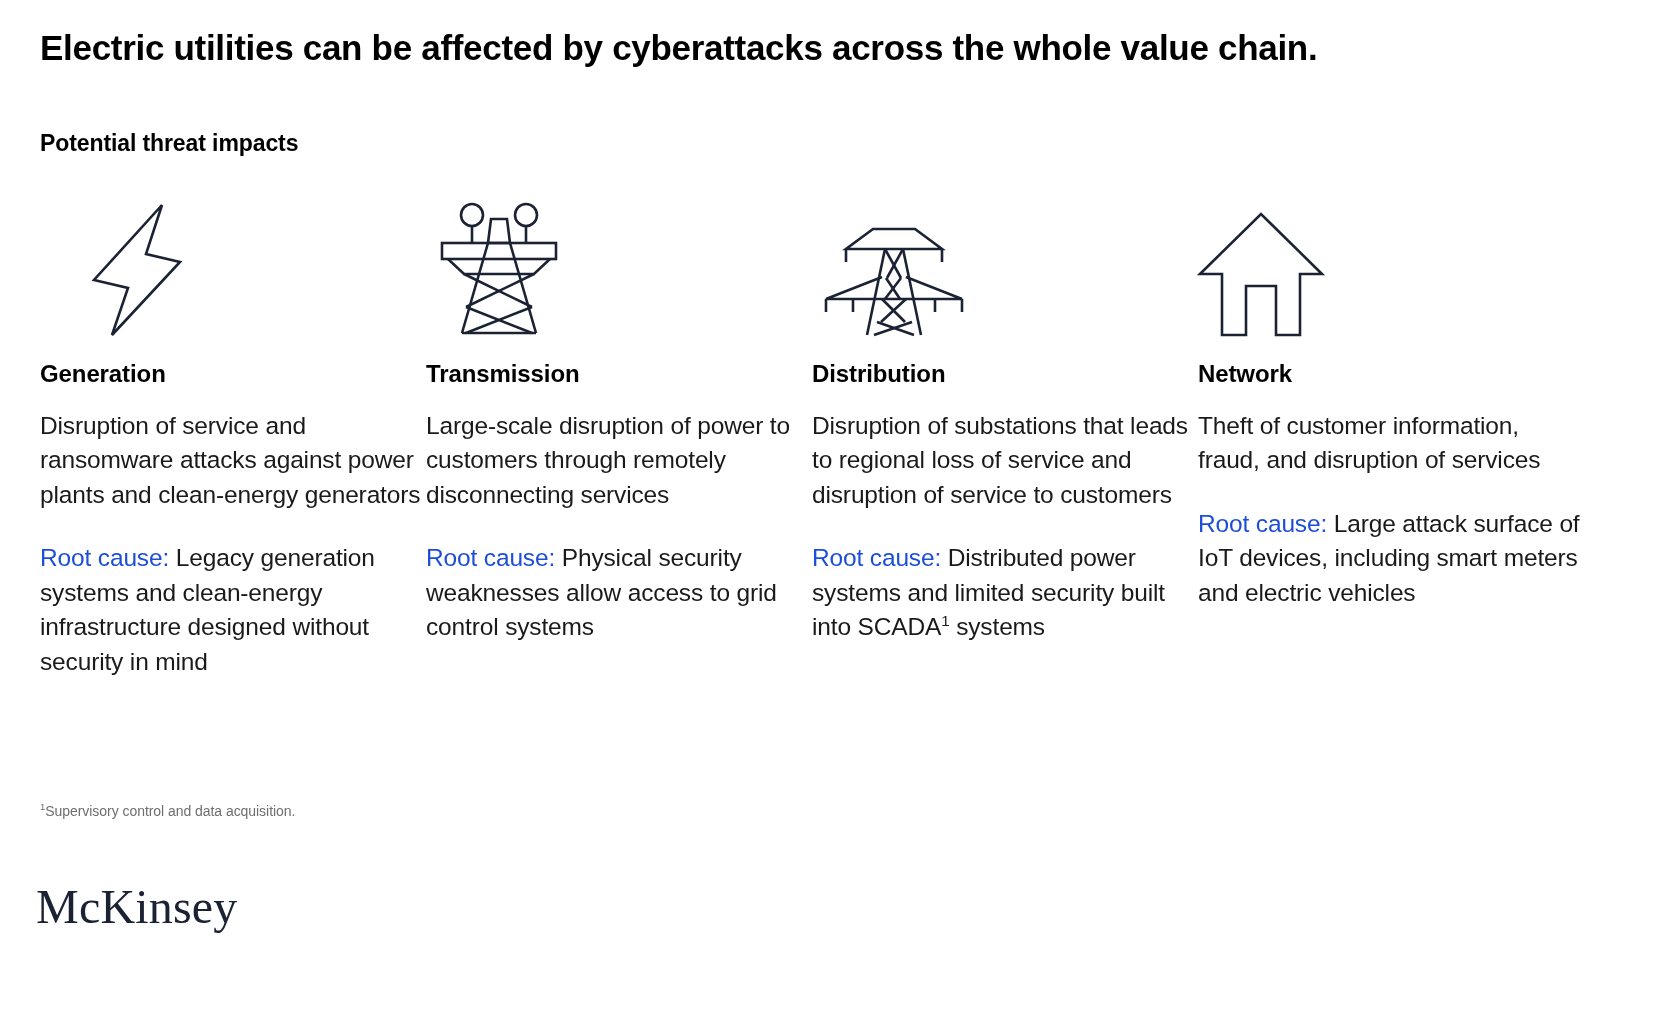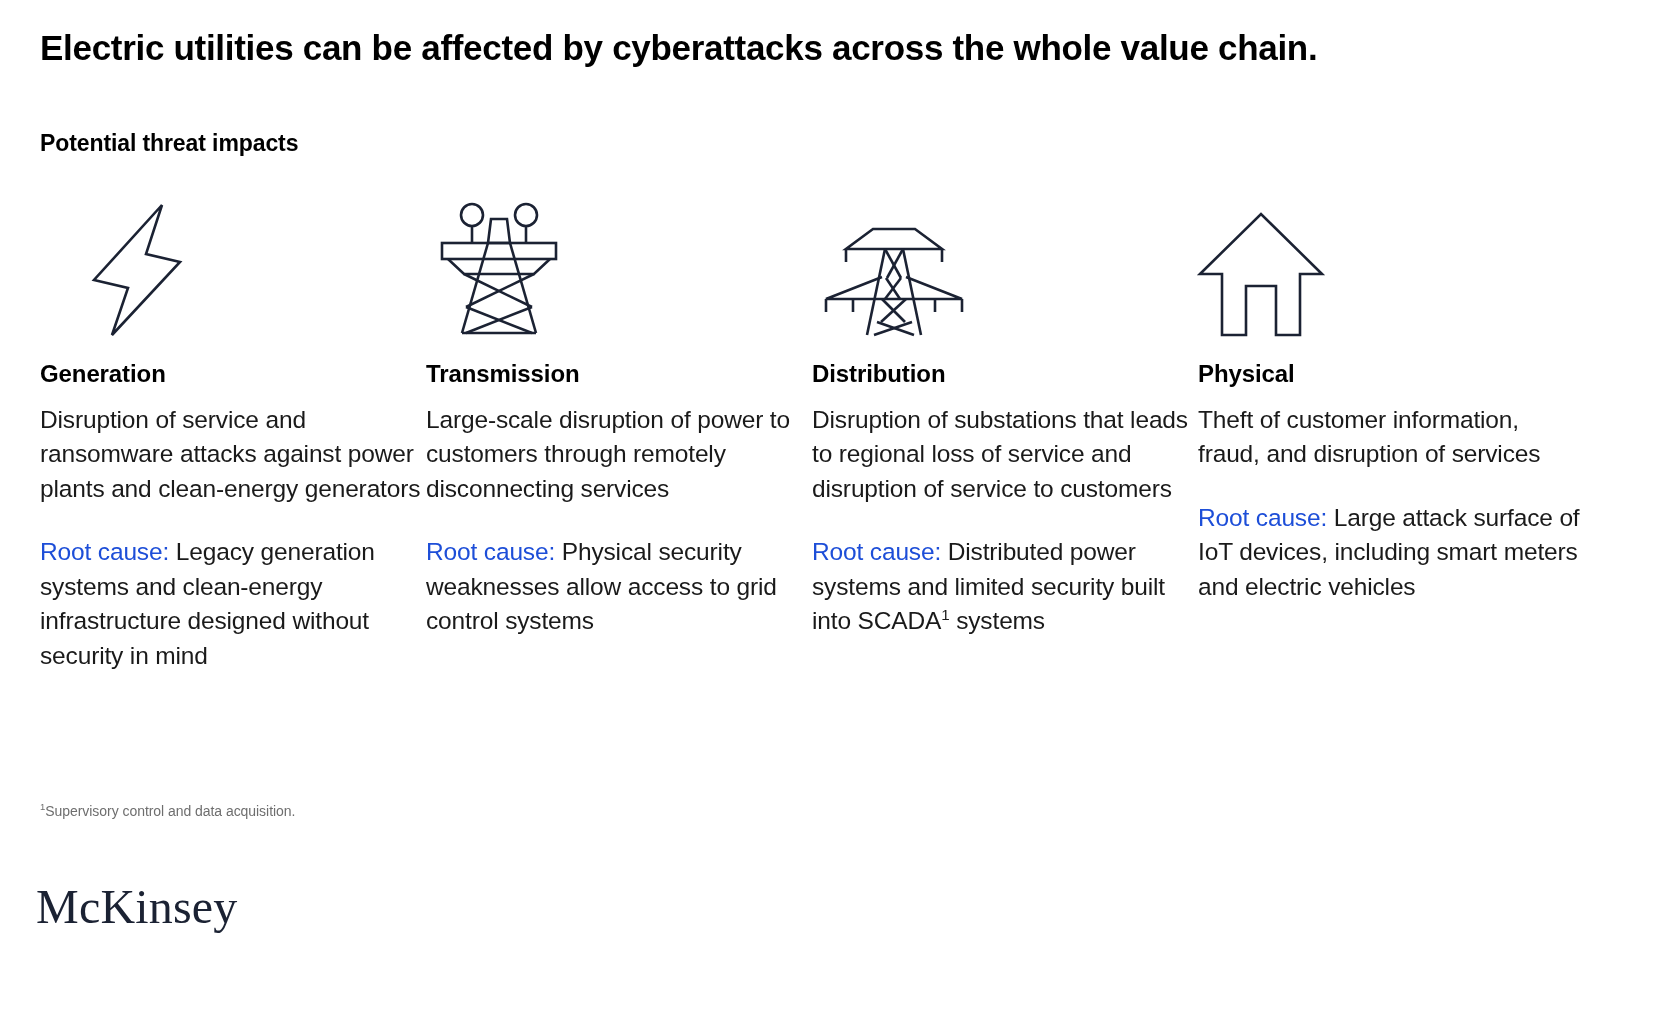--- a/index.html
+++ b/index.html
@@ -84,21 +84,21 @@
     font-weight: bold;
     letter-spacing: -0.1px;
     line-height: 1.2;
     margin-top: 22px;
     color: #000000;
   }
 
   .col-body {
     font-size: 24.5px;
     line-height: 34.5px;
-    margin-top: 14px;
+    margin-top: 20px;
     color: #1a1a1a;
     letter-spacing: -0.15px;
     font-weight: 400;
   }
 
   .root-block {
     font-size: 24.5px;
     line-height: 34.5px;
     margin-top: 29px;
     color: #1a1a1a;
@@ -241,21 +241,21 @@
         <span class="root-label">Root cause:</span><span> Distributed power systems and limited security built into SCADA</span><sup>1</sup><span> systems</span>
       </div>
     </div>
 
     <div class="col">
       <div class="icon-wrap ico-net">
         <svg width="126" height="136" viewBox="0 0 126 136" fill="none" stroke="#1b2233" stroke-width="2.6" stroke-linejoin="miter" stroke-linecap="butt">
           <path d="M2 72 L63 12 L124 72 H102 V133 H78 V84 H48 V133 H24 V72 Z"></path>
         </svg>
       </div>
-      <div class="col-title">Physical</div>
+      <div class="col-title">Network</div>
       <div class="col-body">Theft of customer information, fraud, and disruption of services</div>
       <div class="root-block">
         <span class="root-label">Root cause:</span><span> Large attack surface of IoT devices, including smart meters and electric vehicles</span>
       </div>
     </div>
 
   </div>
 
   <div class="footnote">
     <sup>1</sup><span>Supervisory control and data acquisition.</span>

